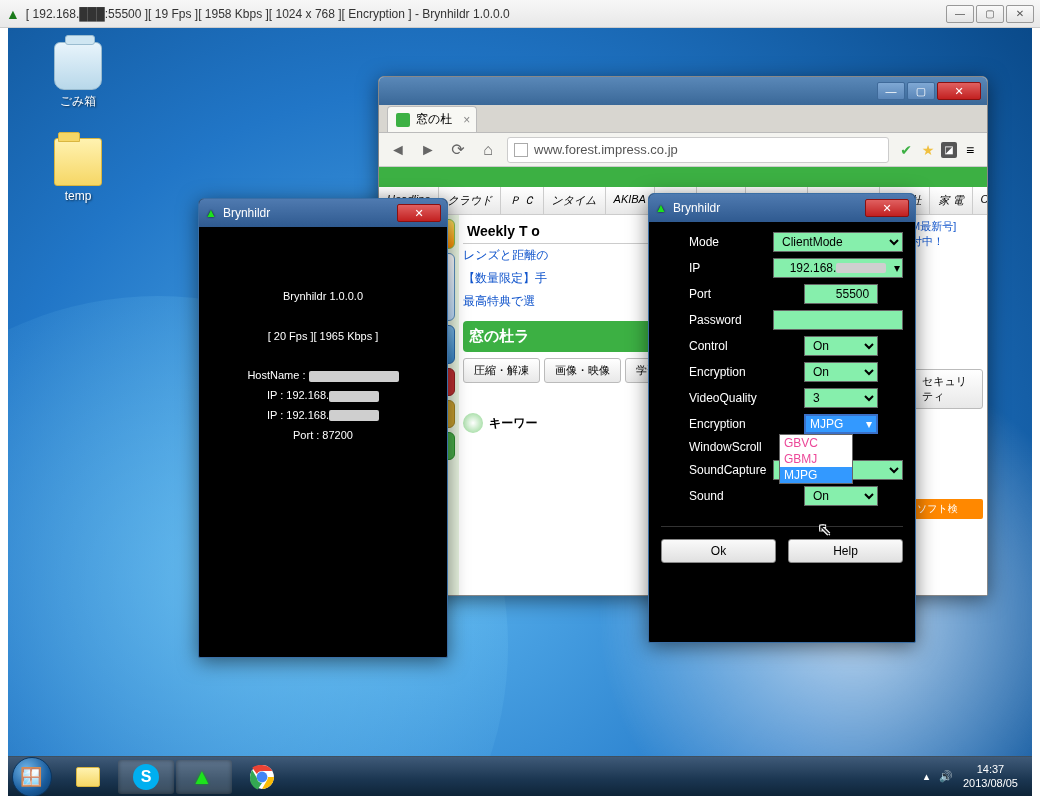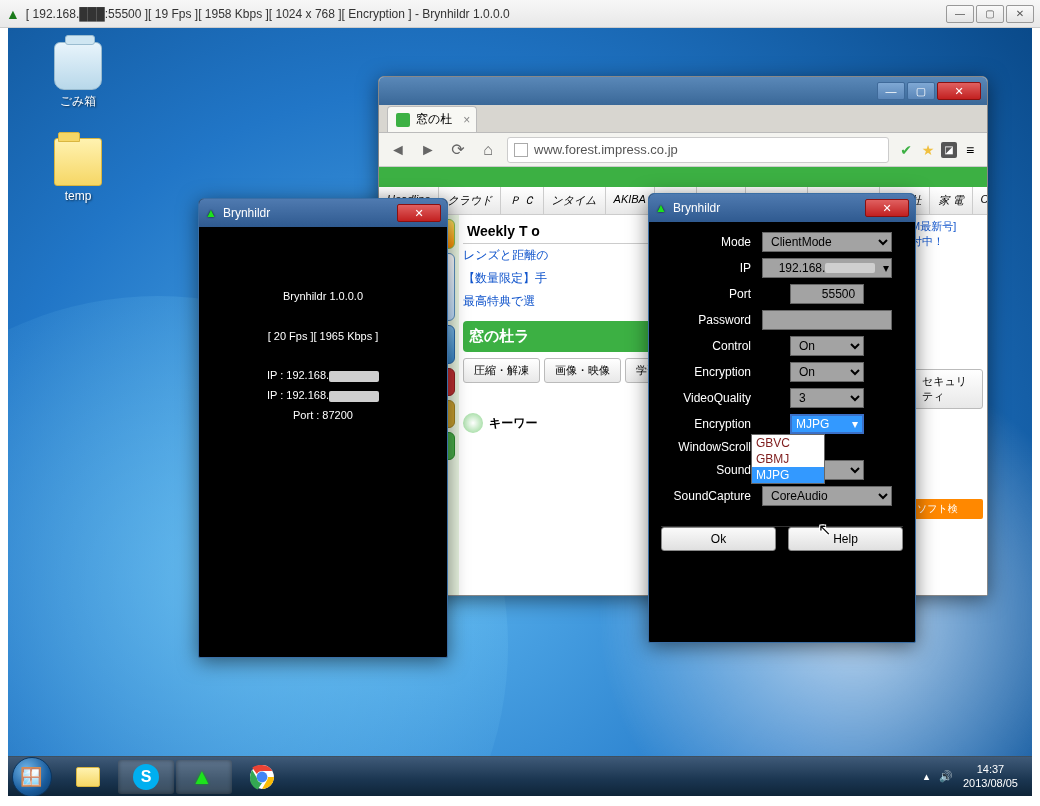--- a/index.html
+++ b/index.html
@@ -69,31 +69,31 @@
 .weekly { font-size: 14px; font-weight: bold; padding: 4px; border-bottom: 1px solid #ccc; }
 .site-main a { color: #1155cc; display: block; padding: 3px 0; }
 .green-header { background: #3cb043; color: #fff; padding: 6px; font-size: 15px; font-weight: bold; margin-top: 8px; border-radius: 4px; }
 .cat-btns { display: flex; flex-wrap: wrap; gap: 4px; margin-top: 6px; }
 .cat-btns div { background: linear-gradient(#fff,#e8e8e8); border: 1px solid #bbb; border-radius: 3px; padding: 4px 10px; font-size: 11px; cursor: pointer; }
 
 
 .settings-window { top: 165px; left: 640px; width: 268px; height: 450px; z-index: 20; }
 .settings-body { padding: 10px 12px 12px; color: #fff; font-size: 12px; }
 .frow { display: flex; align-items: center; margin-bottom: 6px; }
-.frow label { width: 90px; text-align: right; }
+.frow label { width: 90px; text-align: left; margin-left: 28px; }
 .frow .ctrl { flex: 1; display: flex; justify-content: center; }
-.sel, .inp { background: #a3a3a3; color: #000; height: 20px; font-size: 12px; border: 1px solid #666; padding: 0 4px; }
+.sel, .inp { background: #86efac; color: #000; height: 20px; font-size: 12px; border: 1px solid #666; padding: 0 4px; }
 .sel { width: 130px; }
 .sel.short { width: 74px; }
 .inp { width: 130px; padding-left: 27px; }
 .drop { position: relative; }
 .dropdown-list { position: absolute; top: 20px; left: 0; width: 74px; background: #fff; border: 1px solid #666; z-index: 30; }
-.dropdown-list div { padding: 1px 4px; font-size: 12px; color: #7f1d1d; cursor: pointer; }
+.dropdown-list div { padding: 1px 4px; font-size: 12px; color: #ec4899; cursor: pointer; }
 .dropdown-list div.sel-opt { background: #3399ff; color: #fff; }
-.settings-btns { display: flex; gap: 12px; margin-top: 20px; border-top: 1px solid #333; }
+.settings-btns { display: flex; gap: 12px; margin-top: 20px; border-top: 1px solid #333; padding-top: 12px; }
 .settings-btns button { flex: 1; height: 24px; background: linear-gradient(#fafafa,#e0e0e0); border: 1px solid #888; border-radius: 3px; font-size: 12px; cursor: pointer; }
 
 .blurred { background: #cfcfcf; color: transparent; border-radius: 2px; display: inline-block; min-width: 50px; height: 11px; vertical-align: middle; }
 
 .cursor-arrow { position: absolute; top: 492px; left: 810px; z-index: 100; font-size: 16px; color: #000; text-shadow: 1px 1px 0 #fff, -1px -1px 0 #fff, 1px -1px 0 #fff, -1px 1px 0 #fff; pointer-events: none; }
 
 .toolbar-right { display:flex; gap:4px; align-items:center; }
 .toolbar-right span { width:18px; height:18px; display:flex; align-items:center; justify-content:center; font-size:14px; }
 </style>
 </head>
@@ -214,20 +214,21 @@
       <div class="win-title">
         <span class="icon-triangle">▲</span>
         <span>Brynhildr</span>
         <div class="winctrls">
             <div class="wctrl wclose">✕</div>
           </div>
       </div>
       <div class="status-body">
         <div>Brynhildr 1.0.0.0</div><br>
         <div>[ 20 Fps ][ 1965 Kbps ]</div><br>
+        <div><span>HostName : </span><span class="blurred" style="width:90px"></span></div>
         <div><span>IP : 192.168.</span><span class="blurred" style="width:50px"></span></div>
         <div><span>IP : 192.168.</span><span class="blurred" style="width:40px"></span></div>
         <div>Port : 87200</div>
       </div>
     </div>
 
     <div class="win settings-window">
       <div class="win-title">
         <span class="icon-triangle">▲</span>
         <span>Brynhildr</span>
@@ -294,29 +295,29 @@
               <div>GBMJ</div>
               <div class="sel-opt">MJPG</div>
             </div>
           </div>
           </div>
         <div class="frow">
             <label>WindowScroll</label>
           <div class="ctrl"></div>
           </div>
         <div class="frow">
+            <label>SoundCapture</label>
+          <div class="ctrl">
+              <select class="sel"><option>CoreAudio</option></select>
+            </div>
+          </div>
+        <div class="frow">
             <label>Sound</label>
           <div class="ctrl">
               <select class="sel short"><option>On</option></select>
-            </div>
-          </div>
-        <div class="frow">
-            <label>SoundCapture</label>
-          <div class="ctrl">
-              <select class="sel"><option>CoreAudio</option></select>
             </div>
           </div>
         <div class="settings-btns">
           <button>Ok</button>
           <button>Help</button>
         </div>
       </div>
     </div>
 
     <div class="cursor-arrow">↖</div>

